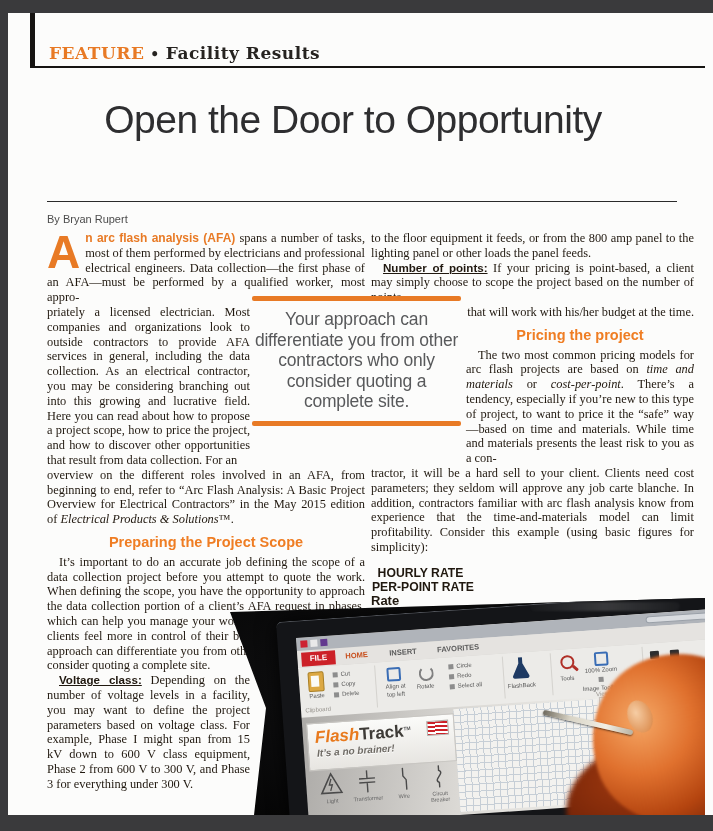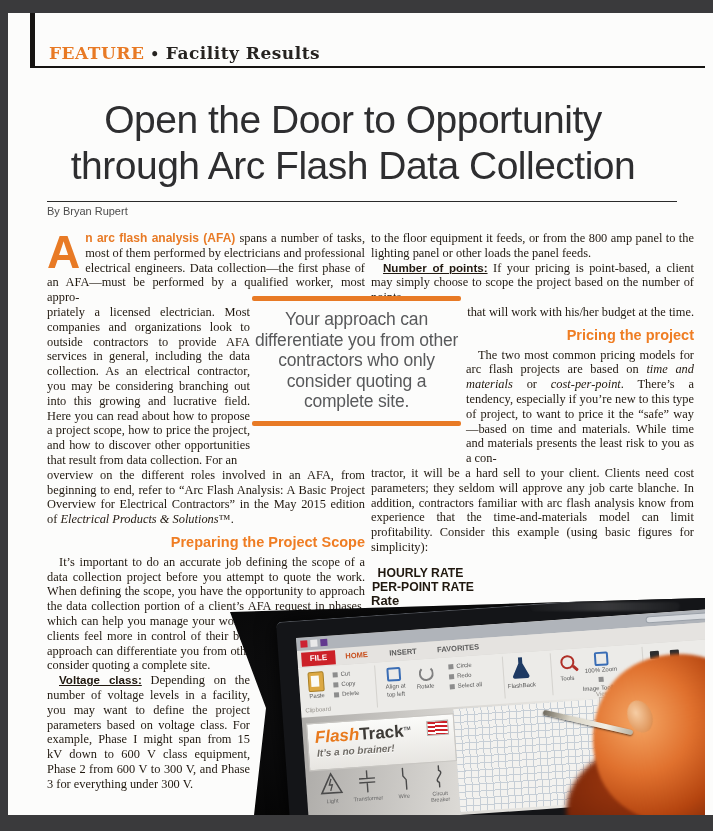--- a/index.html
+++ b/index.html
@@ -17,36 +17,36 @@
   .kicker { position:absolute; left:41px; top:30px; font-family:"DejaVu Serif", serif;
     font-weight:700; font-size:17px; letter-spacing:.5px; color:#262320; }
   .kicker .feature { color:#e87a25; }
   .kicker .bullet { margin:0 6px; font-size:14px; }
   .kicker-rule { position:absolute; left:22px; top:53px; width:675px; height:2px; background:#161412; }
   
   .title { position:absolute; left:0; top:84px; width:690px; margin:0; text-align:center;
     font-family:"Liberation Sans", sans-serif; font-weight:300; font-size:39px; line-height:46px;
     color:#2e2e30; letter-spacing:-0.5px; }
   .byline-rule { position:absolute; left:39px; top:188px; width:630px; height:1px; background:#2a2a2a; }
-  .byline { position:absolute; left:39px; top:192px; font-family:"Liberation Sans", sans-serif;
+  .byline { position:absolute; left:39px; top:200px; font-family:"Liberation Sans", sans-serif;
     font-size:11px; color:#4c4c4c; }
   
   .col { position:absolute; top:218px; font-size:12.4px; line-height:14.8px; color:#20180f;
     text-align:justify; }
   .col-left  { left:39px;  width:318px; height:584px; overflow:hidden; }
   .col-right { left:363px; width:323px; }
   .para { margin:0; }
   .narrow { width:203px; }
   .indent { text-indent:12px; }
   .dropcap { float:left; font-family:"Liberation Sans", sans-serif; font-weight:700;
     font-size:46px; line-height:38px; color:#e87a25; padding:2px 5px 0 0; }
   .lead  { font-family:"Liberation Sans", sans-serif; font-weight:700; color:#e87a25; font-size:12px; }
   .runin { font-family:"Liberation Sans", sans-serif; font-weight:700; font-size:11.6px;text-decoration:underline; }
   .sechead { font-family:"Liberation Sans", sans-serif; font-weight:700; font-size:14.5px;
-    color:#ef7d23; margin:8px 0 5px 0; text-align:right; }
+    color:#ef7d23; margin:8px 0 5px 0; text-align:center; }
   .pad-quote { padding-left:95px; }
   .wrapline { text-align:right; }
   
   .pullquote { position:absolute; left:244px; top:283px; width:209px; background:#fcfcfb; }
   .pq-bar { height:5px; background:#e87a25; border-radius:2px; }
   .pq-text { padding:8px 1px 9px; text-align:center; font-family:"Liberation Sans", sans-serif;
     font-size:17.5px; line-height:20.5px; color:#58595b; letter-spacing:-0.2px; }
   
   .rate-table { margin:11px 0 9px 0; font-family:"Liberation Sans", sans-serif; text-align:left; }
   .t-row { display:flex; line-height:14px;flex-direction:column; }
@@ -150,21 +150,20 @@
 <div class="page">
 
   <div class="kicker-bar"></div>
   <div class="kicker">
     <span class="feature">FEATURE</span><span class="bullet">•</span><span class="section">Facility Results</span>
   </div>
   <div class="kicker-rule"></div>
 
   <h1 class="title">
     <span>Open the Door to Opportunity</span><br>
-    <span>through Arc Flash Data Collection</span>
   </h1>
   <div class="byline-rule"></div>
   <div class="byline">By Bryan Rupert</div>
 
   <div class="col col-left">
     <p class="para"><span class="dropcap">A</span><span><span class="lead">n arc flash analysis (AFA)</span><span> spans a number of tasks, most of them performed by electricians and professional electrical engineers. Data collection—the first phase of an AFA—must be performed by a qualified worker, most appro-</span></span></p>
     <p class="para narrow">priately a licensed electrician. Most companies and organizations look to outside contractors to provide AFA services in general, including the data collection. As an electrical contractor, you may be considering branching out into this growing and lucrative field. Here you can read about how to propose a project scope, how to price the project, and how to discover other opportunities that result from data collection. For an</p>
     <p class="para"><span>overview on the different roles involved in an AFA, from beginning to end, refer to “Arc Flash Analysis: A Basic Project Overview for Electrical Contractors” in the May 2015 edition of </span><span style="font-style: italic;">Electrical Products &amp; Solutions™</span><span>.</span></p>
     <h2 class="sechead">Preparing the Project Scope</h2>
     <p class="para indent">It’s important to do an accurate job defining the scope of a data collection project before you attempt to quote the work. When defining the scope, you have the opportunity to approach the data collection portion of a client’s AFA request in phases, which can help you manage your work schedule and help your clients feel more in control of their budgets. In addition, your approach can differentiate you from other contractors who only consider quoting a complete site.</p>

